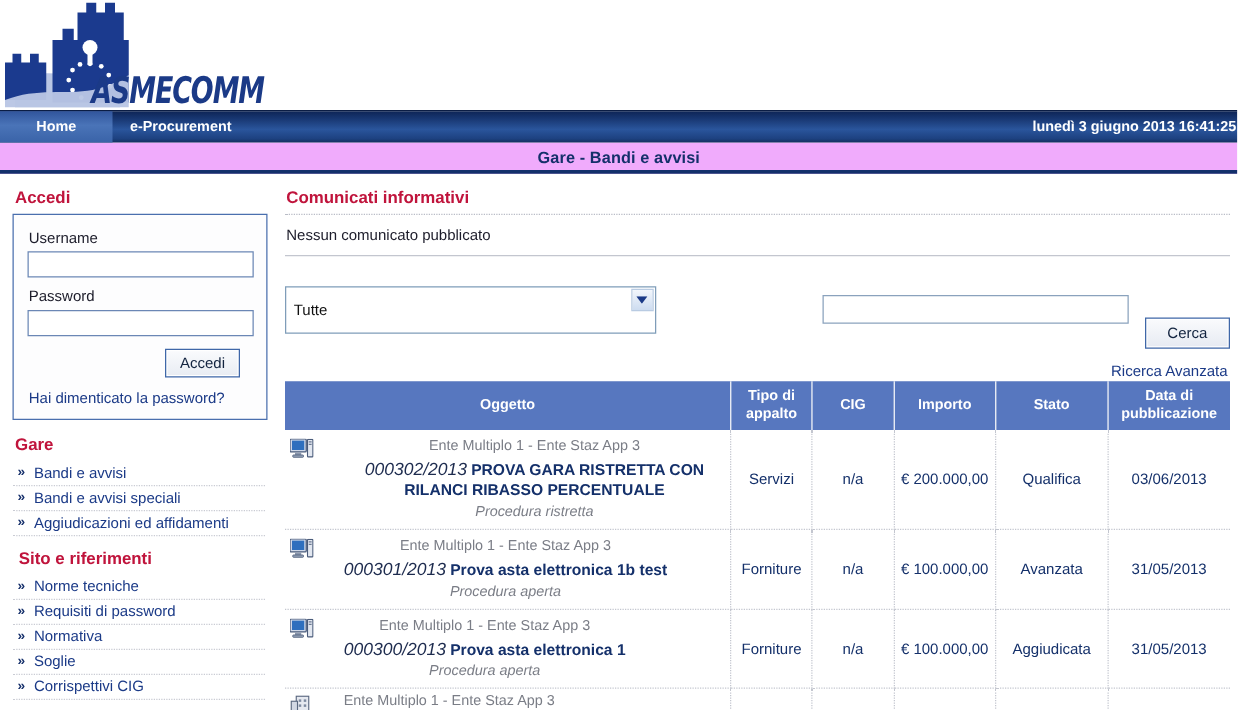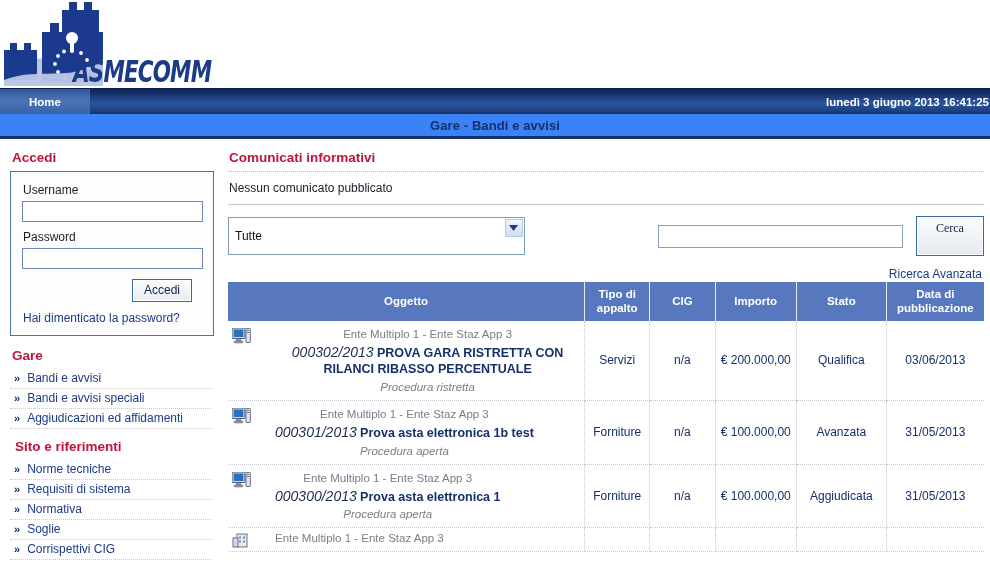--- a/index.html
+++ b/index.html
@@ -45,21 +45,21 @@
     width: 90px; padding:0;
   }
   .nav-date {
     margin-left:auto; display:flex; align-items:center;
     color:#ffffff; font-size:11.5px; font-weight:bold;
     padding-right: 1px; white-space:nowrap;
   }
 
   
   .pagetitle-bar {
-    height: 25px; background:#3b82f6;
+    height: 25px; background:#f0abfc;
     border-bottom: 3px solid #13306b;
     display:flex; align-items:center; justify-content:center;
   }
   .pagetitle {
     font-size:13px; font-weight:bold; color:#14306a;
     letter-spacing:0.1px;
   }
 
   
   .body-area { display:flex; height: 425px; }
@@ -133,24 +133,25 @@
   .sel-arrow svg { display:block; }
   .search-input {
     margin-left: 133px; width: 248px; height: 23px;
     border:1px solid #8aa2bd; background:#ffffff;
     font-family:"Liberation Sans", sans-serif; font-size:12px;
     padding:0 4px; outline:none;
   }
   .btn-cerca {
     margin-left: 13px; width: 69px;
     border:1px solid #3f67a8; background:linear-gradient(to bottom,#fafbfd 0%,#e6eaf2 100%);
-    font-family:Liberation Serif, serif;
-    font-size:12px; color:#12233f; padding: 4px 0 19px 0;
+    font-family:Liberation Sans, sans-serif;
+    font-size:12px; color:#12233f; padding: 4px 0 5px 0;
     box-shadow: inset 0 0 0 1px #ffffff;
     cursor:pointer;
+    margin-top:38px;
   }
   .adv-row { display:flex; justify-content:flex-end; margin-top: 11px; padding-right:2px; }
   .adv-link {
     font-size:12px; color:#1b3a87; cursor:pointer;
   }
 
   
   .tbl { width:100%; border-collapse:collapse; table-layout:fixed; margin-top: 1px; }
   .tbl th {
     background:#5777bf; color:#ffffff;
@@ -213,20 +214,21 @@
         </g>
 
         <path d="M0 78 C26 68 48 74 70 70 C84 67 92 62 99 58 L99 84 L0 84 Z" fill="#b9c6e4" opacity="0.96"></path>
       </svg>
       <div class="logo-word">ASMECOMM</div>
     </div>
   </div>
 
   <div class="navbar">
     <div class="nav-tab active">Home</div>
+    <div class="nav-tab">e-Procurement</div>
     <div class="nav-date">lunedì 3 giugno 2013 16:41:25</div>
   </div>
 
   <div class="pagetitle-bar">
     <div class="pagetitle">Gare - Bandi e avvisi</div>
   </div>
 
   <div class="body-area">
 
     <div class="sidebar">
@@ -261,21 +263,21 @@
       </ul>
 
       <div class="side-head sito">Sito e riferimenti</div>
       <ul class="nav-list">
         <li>
           <span class="chev">»</span>
           <span>Norme tecniche</span>
         </li>
         <li>
           <span class="chev">»</span>
-          <span>Requisiti di sistema</span>
+          <span>Requisiti di password</span>
         </li>
         <li>
           <span class="chev">»</span>
           <span>Normativa</span>
         </li>
         <li>
           <span class="chev">»</span>
           <span>Soglie</span>
         </li>
         <li>

